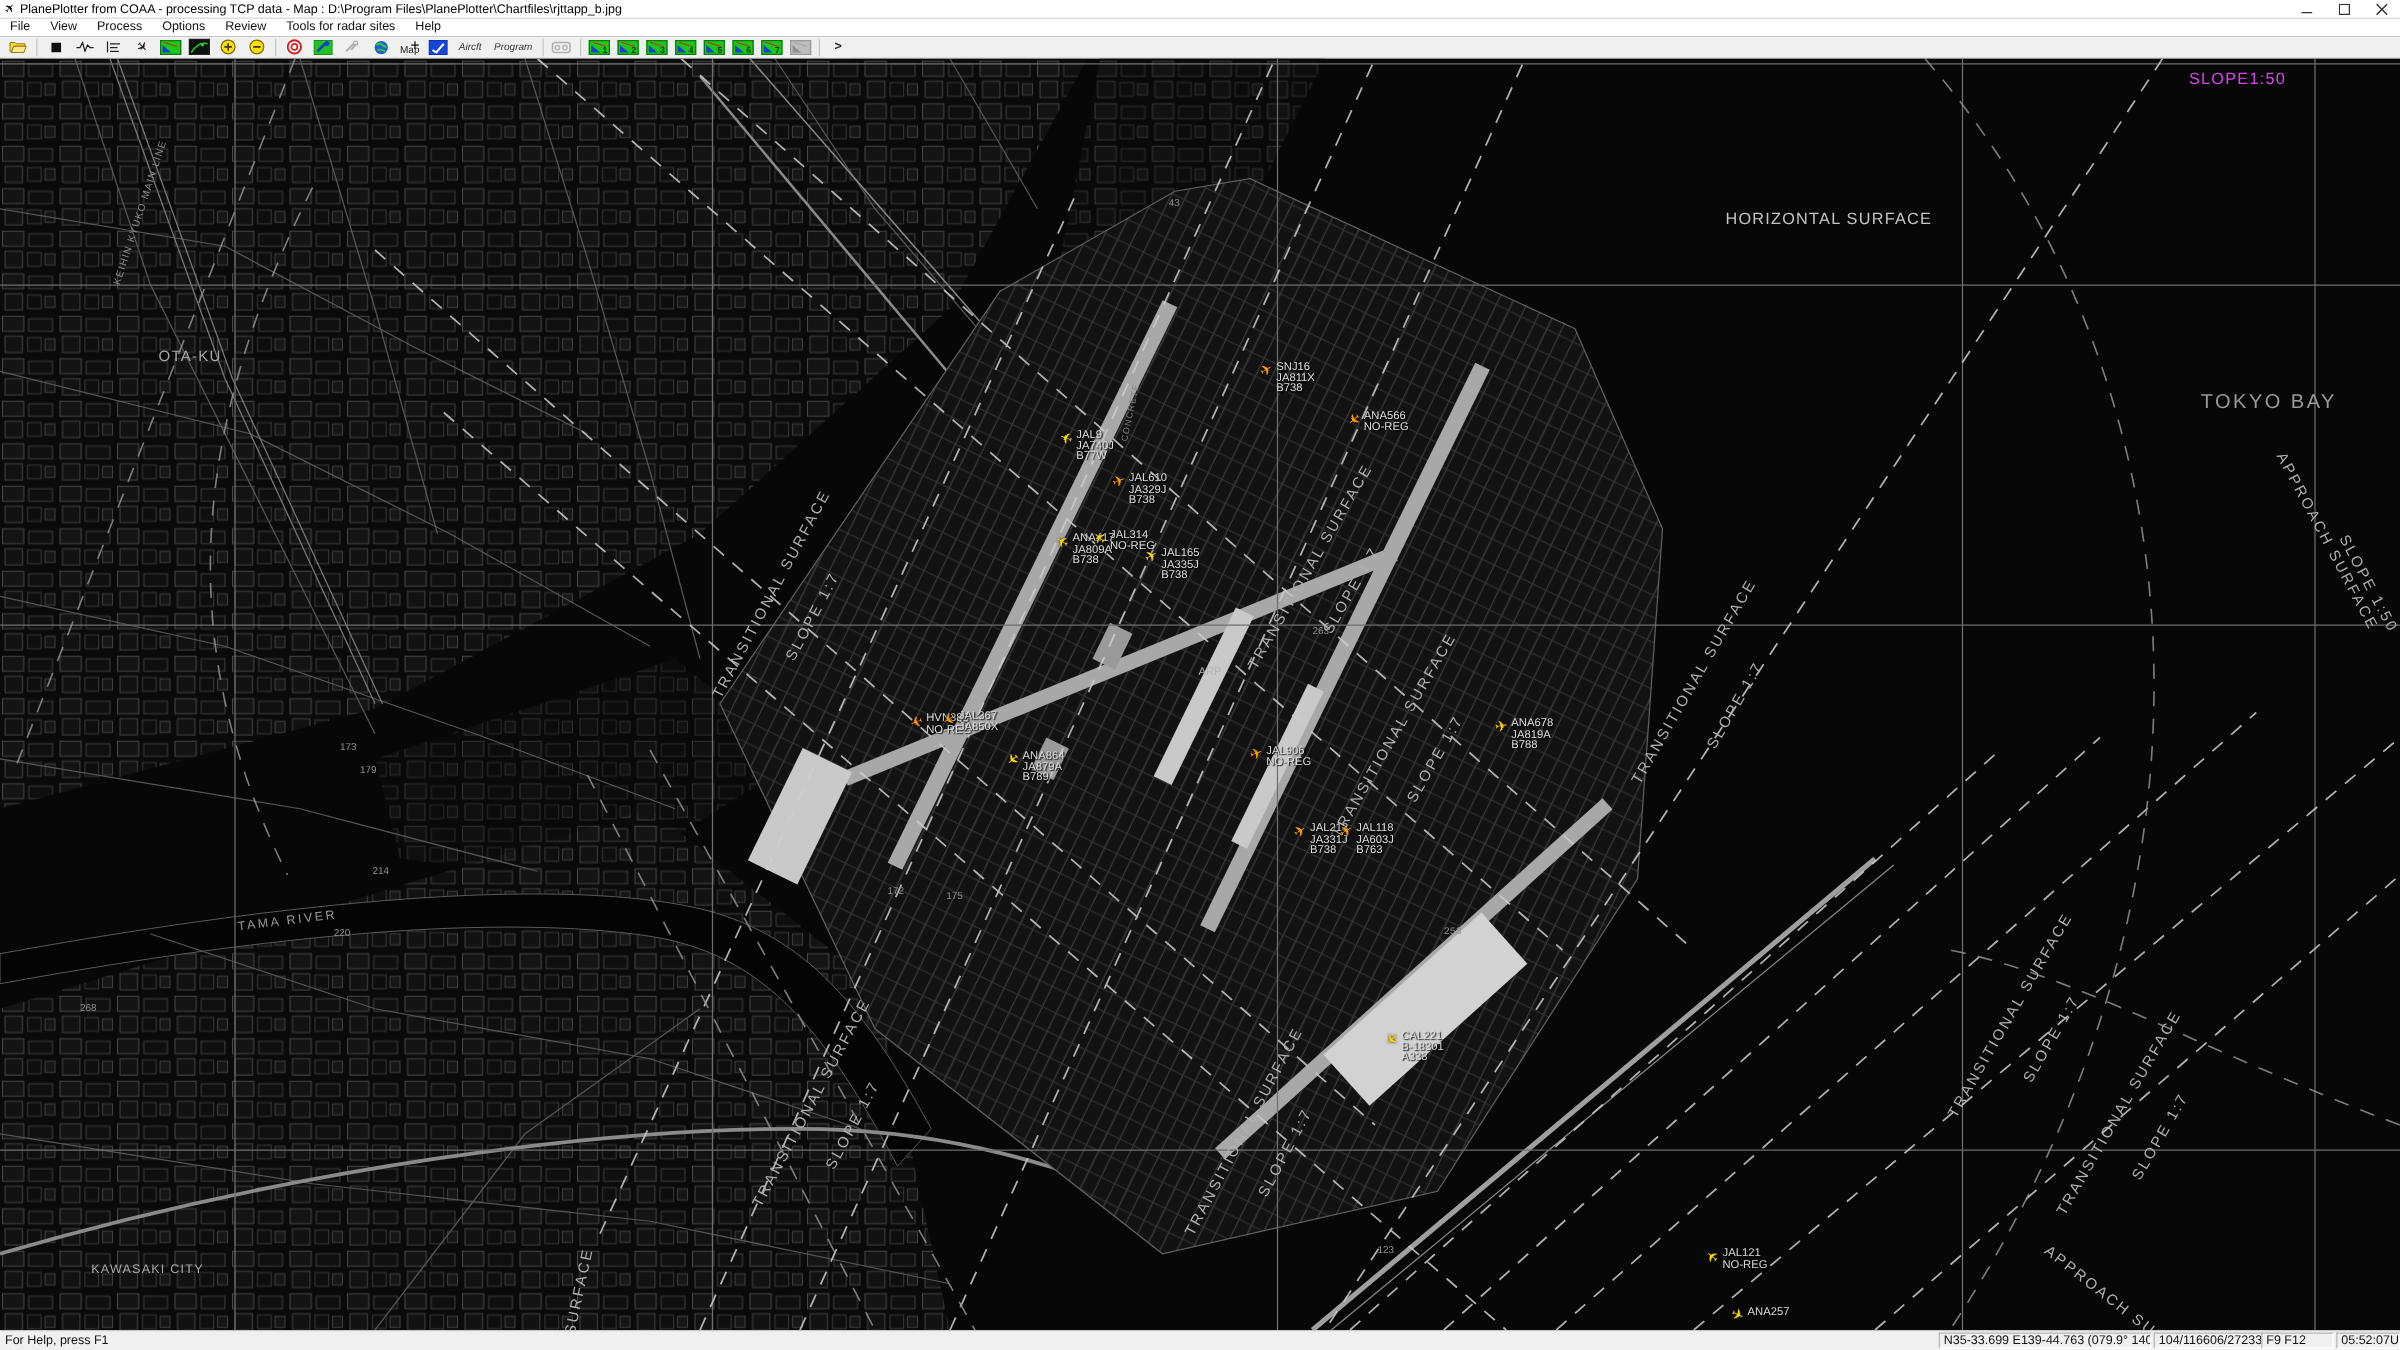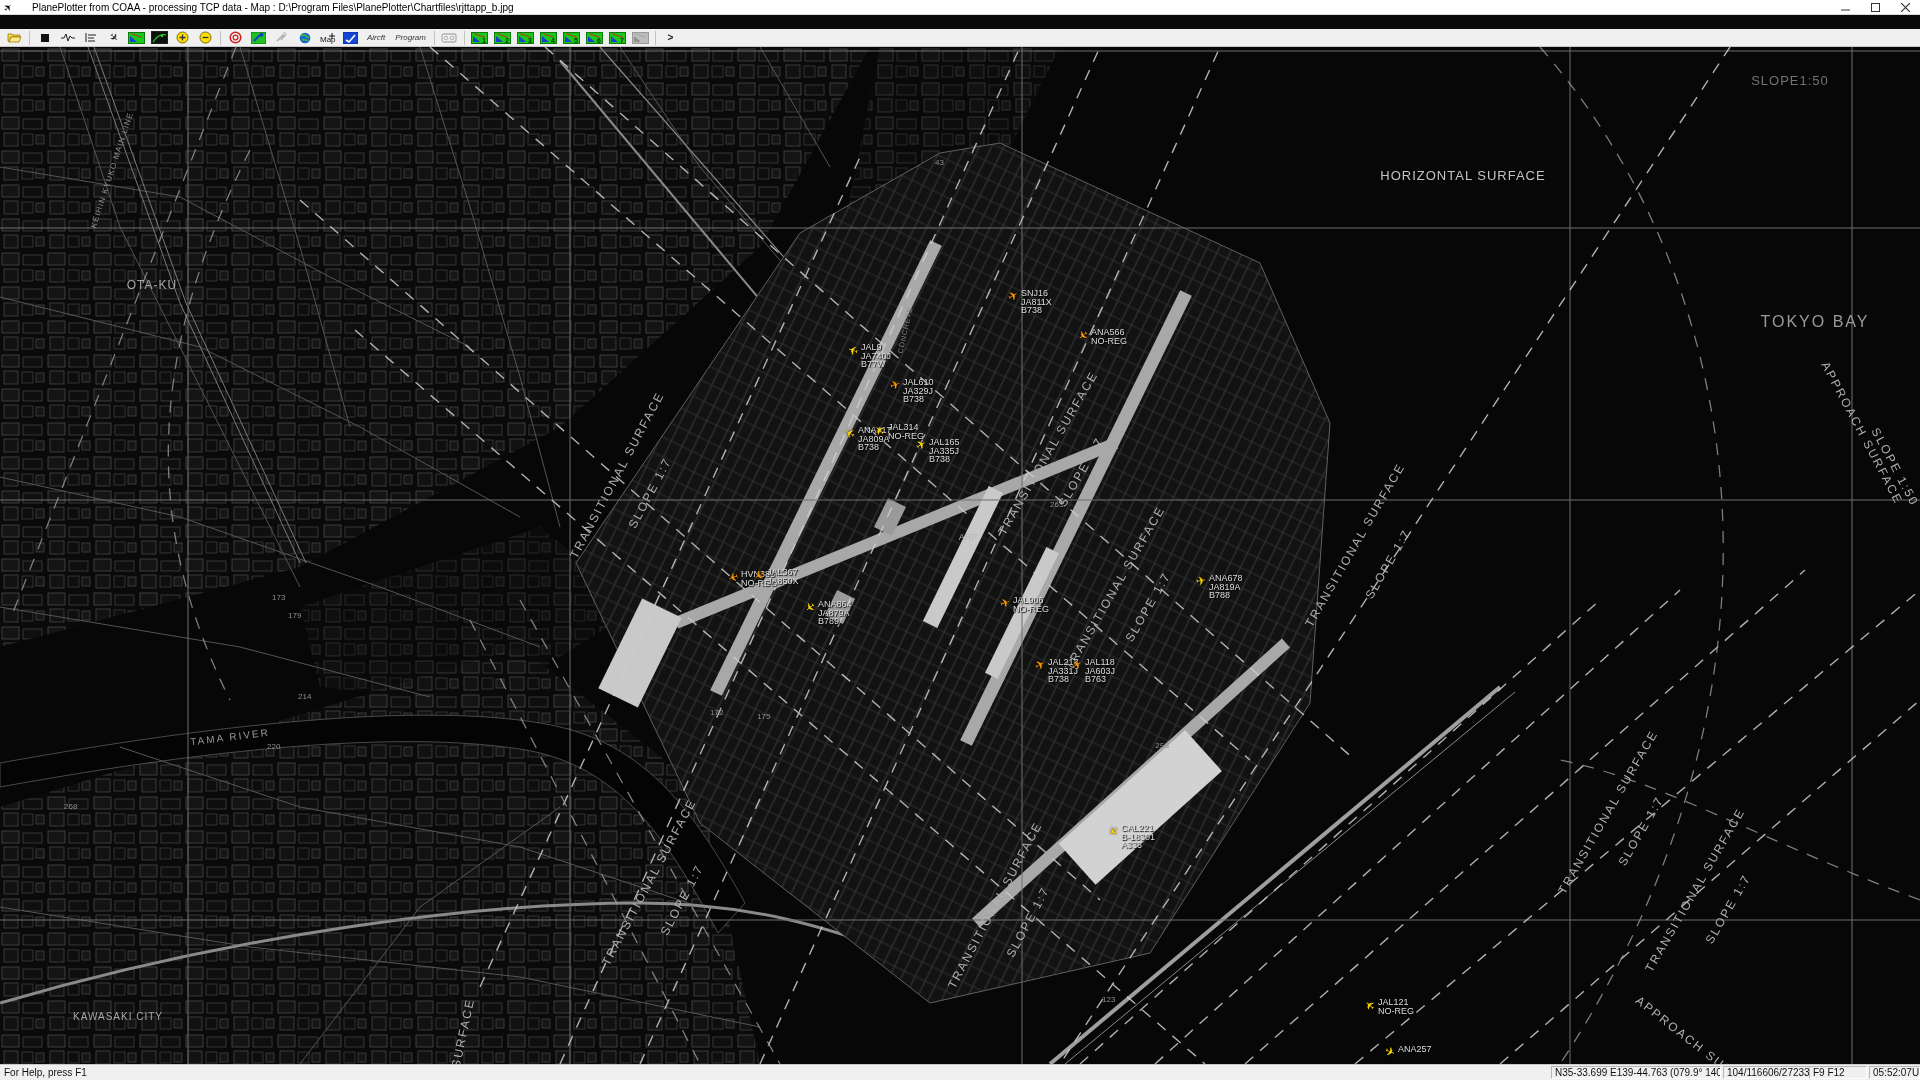--- a/index.html
+++ b/index.html
@@ -5,21 +5,21 @@
   * { margin:0; padding:0; box-sizing:border-box; }
   html,body { width:1920px; height:1080px; overflow:hidden; background:#000;
               font-family:"Liberation Sans", sans-serif; }
   #app { position:relative; width:1920px; height:1080px; background:#0a0a0a; }
 
   
   .titlebar { position:absolute; top:0; left:0; width:1920px; height:15px;
               background:#ffffff; display:flex; align-items:center; font-size:10px;
               color:#000; border-bottom:1px solid #d9d9d9; }
   .titlebar .app-icon { width:16px; text-align:center; font-size:10px; transform:rotate(-45deg); }
-  .titlebar .title-text { margin-left:16px; white-space:nowrap;text-align:right; }
+  .titlebar .title-text { margin-left:0; white-space:nowrap;text-align:right; }
   .win-controls { position:absolute; right:0; top:0; height:15px; display:flex; }
   .win-btn { width:30px; height:15px; display:flex; align-items:center; justify-content:center; }
   .win-btn svg { display:block; }
 
   
   .menubar { position:absolute; top:15px; left:0; width:1920px; height:14px;
              background:#ffffff; display:flex; align-items:center; font-size:10px; color:#111; }
   .menu-item { padding:0 8px; height:14px; line-height:14px; cursor:default; }
 
   
@@ -84,20 +84,29 @@
           </svg>
       </div>
       <div class="win-btn close">
         <svg width="9" height="9" class="mini">
             <path d="M0,0 L9,9 M9,0 L0,9" stroke="#333" stroke-width="1.2"></path>
           </svg>
       </div>
     </div>
   </div>
 
+  <div class="menubar" id="menubar">
+      <div class="menu-item">File</div>
+      <div class="menu-item">View</div>
+      <div class="menu-item">Process</div>
+      <div class="menu-item">Options</div>
+      <div class="menu-item">Review</div>
+      <div class="menu-item">Tools for radar sites</div>
+      <div class="menu-item">Help</div>
+    </div>
 
   <div class="toolbar">
     <div class="tbtn">
       <svg width="15" height="11" class="mini">
           <path d="M1,2 L5,2 L6,3 L13,3 L13,5 L4,5 L2,10 L1,9 Z" fill="#f5d742" stroke="#8a6d00" stroke-width="0.7"></path>
           <path d="M4,5 L14,5 L12,10 L2,10 Z" fill="#ffe98a" stroke="#8a6d00" stroke-width="0.7"></path>
         </svg>
     </div>
     <div class="tsep"></div>
     <div class="tbtn">
@@ -360,21 +369,21 @@
         <path d="M1540,0 C1760,253 1800,653 1560,1017"></path>
         <path d="M1920,853 C1760,793 1660,733 1560,713"></path>
         <path d="M236,0 L10,573"></path>
         <path d="M250,103 C150,303 140,473 230,653"></path>
         <path d="M470,573 L700,1017"></path>
         <path d="M520,553 L780,1017"></path>
       </g>
     </svg>
 
     <div id="map-overlays">
-        <div class="maplabel" style="left: 1790px; top: 33px; font-size: 13px; color: #737373; letter-spacing: 1px; transform: translate(-50%, -50%) rotate(0deg);">SLOPE1:50</div>
+        <div class="maplabel" style="left: 1790px; top: 16px; font-size: 13px; color: #d946ef; letter-spacing: 1px; transform: translate(-50%, -50%) rotate(0deg);">SLOPE1:50</div>
         <div class="maplabel" style="left: 1463px; top: 128px; font-size: 13px; color: rgb(196, 196, 196); letter-spacing: 1px; transform: translate(-50%, -50%) rotate(0deg);">HORIZONTAL SURFACE</div>
         <div class="maplabel" style="left: 1815px; top: 275px; font-size: 16px; color: rgb(154, 154, 154); letter-spacing: 2px; transform: translate(-50%, -50%) rotate(0deg);">TOKYO BAY</div>
         <div class="maplabel" style="left: 152px; top: 238px; font-size: 12px; color: rgb(168, 168, 168); letter-spacing: 1px; transform: translate(-50%, -50%) rotate(0deg);">OTA-KU</div>
         <div class="maplabel" style="left: 230px; top: 690px; font-size: 10px; color: rgb(154, 154, 154); letter-spacing: 2px; transform: translate(-50%, -50%) rotate(-7deg);">TAMA RIVER</div>
         <div class="maplabel" style="left: 118px; top: 969px; font-size: 10px; color: rgb(168, 168, 168); letter-spacing: 1px; transform: translate(-50%, -50%) rotate(0deg);">KAWASAKI CITY</div>
         <div class="maplabel" style="left: 968px; top: 490px; font-size: 9px; color: rgb(180, 180, 180); letter-spacing: 0px; transform: translate(-50%, -50%) rotate(0deg);">ARP</div>
         <div class="maplabel" style="left: 112px; top: 123px; font-size: 8px; color: rgb(138, 138, 138); letter-spacing: 1px; transform: translate(-50%, -50%) rotate(-72deg);">KEIHIN KYUKO MAIN LINE</div>
         <div class="maplabel" style="left: 905px; top: 283px; font-size: 7px; color: rgb(128, 128, 128); letter-spacing: 1px; transform: translate(-50%, -50%) rotate(-78deg);">CONCRETE</div>
         <div class="maplabel" style="left: 617px; top: 428px; font-size: 12px; color: rgb(176, 176, 176); letter-spacing: 2px; transform: translate(-50%, -50%) rotate(-62deg);">TRANSITIONAL SURFACE</div>
         <div class="maplabel" style="left: 650px; top: 446px; font-size: 12px; color: rgb(176, 176, 176); letter-spacing: 2px; transform: translate(-50%, -50%) rotate(-62deg);">SLOPE 1:7</div>

